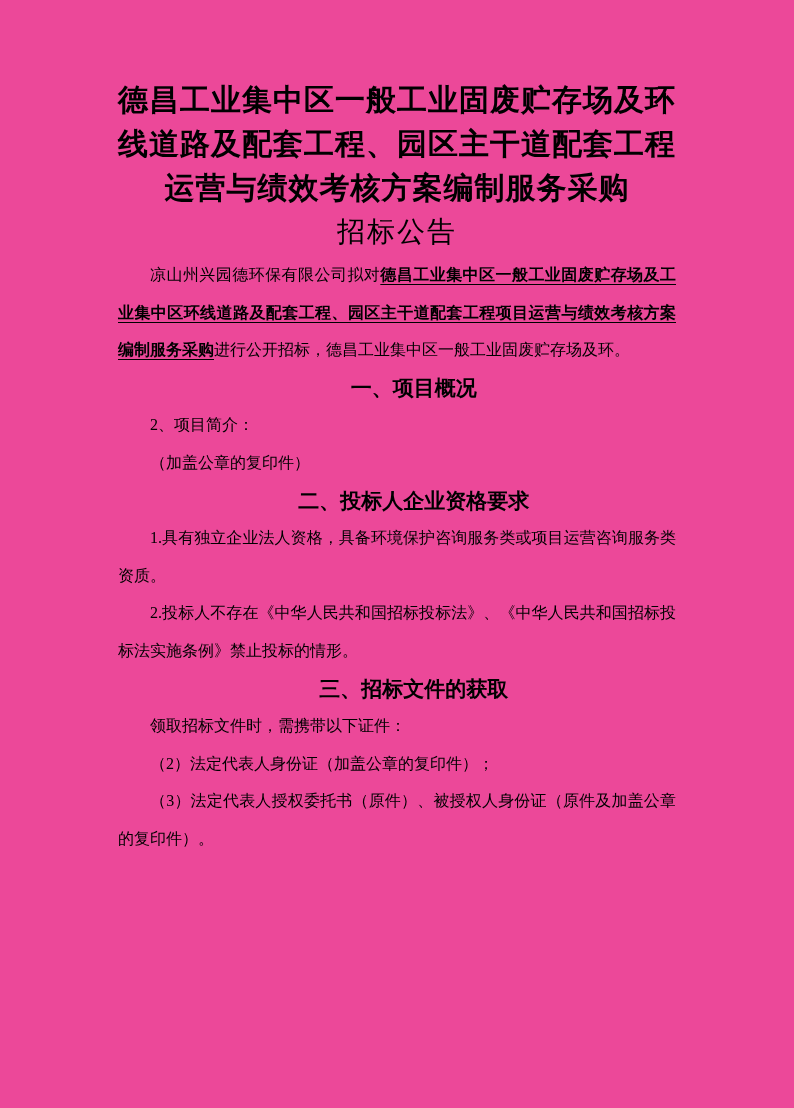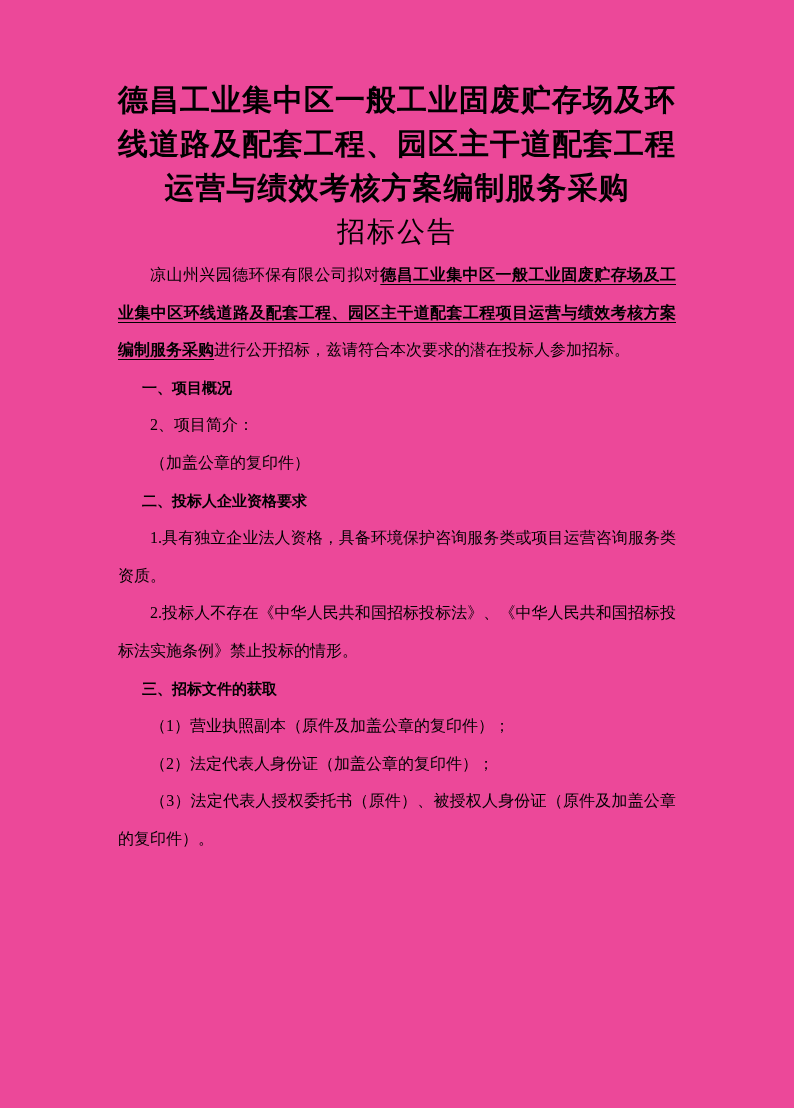--- a/index.html
+++ b/index.html
@@ -44,24 +44,24 @@
     text-align: justify;
   }
   .doc-body p {
     margin: 0;
     text-indent: 2em;
   }
   .sec-heading {
     margin: 0;
     font-family: "Liberation Sans", "DejaVu Sans", sans-serif;
     font-weight: 700;
-    font-size: 15px;
+    font-size: 21px;
     line-height: 37.6px;
     text-indent: 1.6em;
-    text-align: left;
+    text-align: center;
   }
   .emphasis {
     font-family: "Liberation Sans", "DejaVu Sans", sans-serif;
     font-weight: 700;
     text-decoration: underline;
     text-underline-offset: 4px;
   }
 </style>
 </head>
 <body>
@@ -71,30 +71,30 @@
   <h1 class="doc-title">
     <span class="title-line">德昌工业集中区一般工业固废贮存场及环</span>
     <span class="title-line">线道路及配套工程、园区主干道配套工程</span>
     <span class="title-line">运营与绩效考核方案编制服务采购</span>
   </h1>
 
   <div class="doc-subtitle">招标公告</div>
 
   <div class="doc-body">
 
-    <p><span>凉山州兴园德环保有限公司拟对</span><span class="emphasis">德昌工业集中区一般工业固废贮存场及工业集中区环线道路及配套工程、园区主干道配套工程项目运营与绩效考核方案编制服务采购</span><span>进行公开招标，兹请符合本次要求的潜在投标人参加招标。</span></p>
+    <p><span>凉山州兴园德环保有限公司拟对</span><span class="emphasis">德昌工业集中区一般工业固废贮存场及工业集中区环线道路及配套工程、园区主干道配套工程项目运营与绩效考核方案编制服务采购</span><span>进行公开招标，德昌工业集中区一般工业固废贮存场及环。</span></p>
 
     <h2 class="sec-heading">一、项目概况</h2>
     <p>2、项目简介：</p>
     <p>（加盖公章的复印件）</p>
 
     <h2 class="sec-heading">二、投标人企业资格要求</h2>
     <p>1.具有独立企业法人资格，具备环境保护咨询服务类或项目运营咨询服务类资质。</p>
     <p>2.投标人不存在《中华人民共和国招标投标法》、《中华人民共和国招标投标法实施条例》禁止投标的情形。</p>
 
     <h2 class="sec-heading">三、招标文件的获取</h2>
-    <p>（1）营业执照副本（原件及加盖公章的复印件）；</p>
+    <p>领取招标文件时，需携带以下证件：</p>
     <p>（2）法定代表人身份证（加盖公章的复印件）；</p>
     <p>（3）法定代表人授权委托书（原件）、被授权人身份证（原件及加盖公章的复印件）。</p>
 
   </div>
 
 </div>
 
 </body></html>

